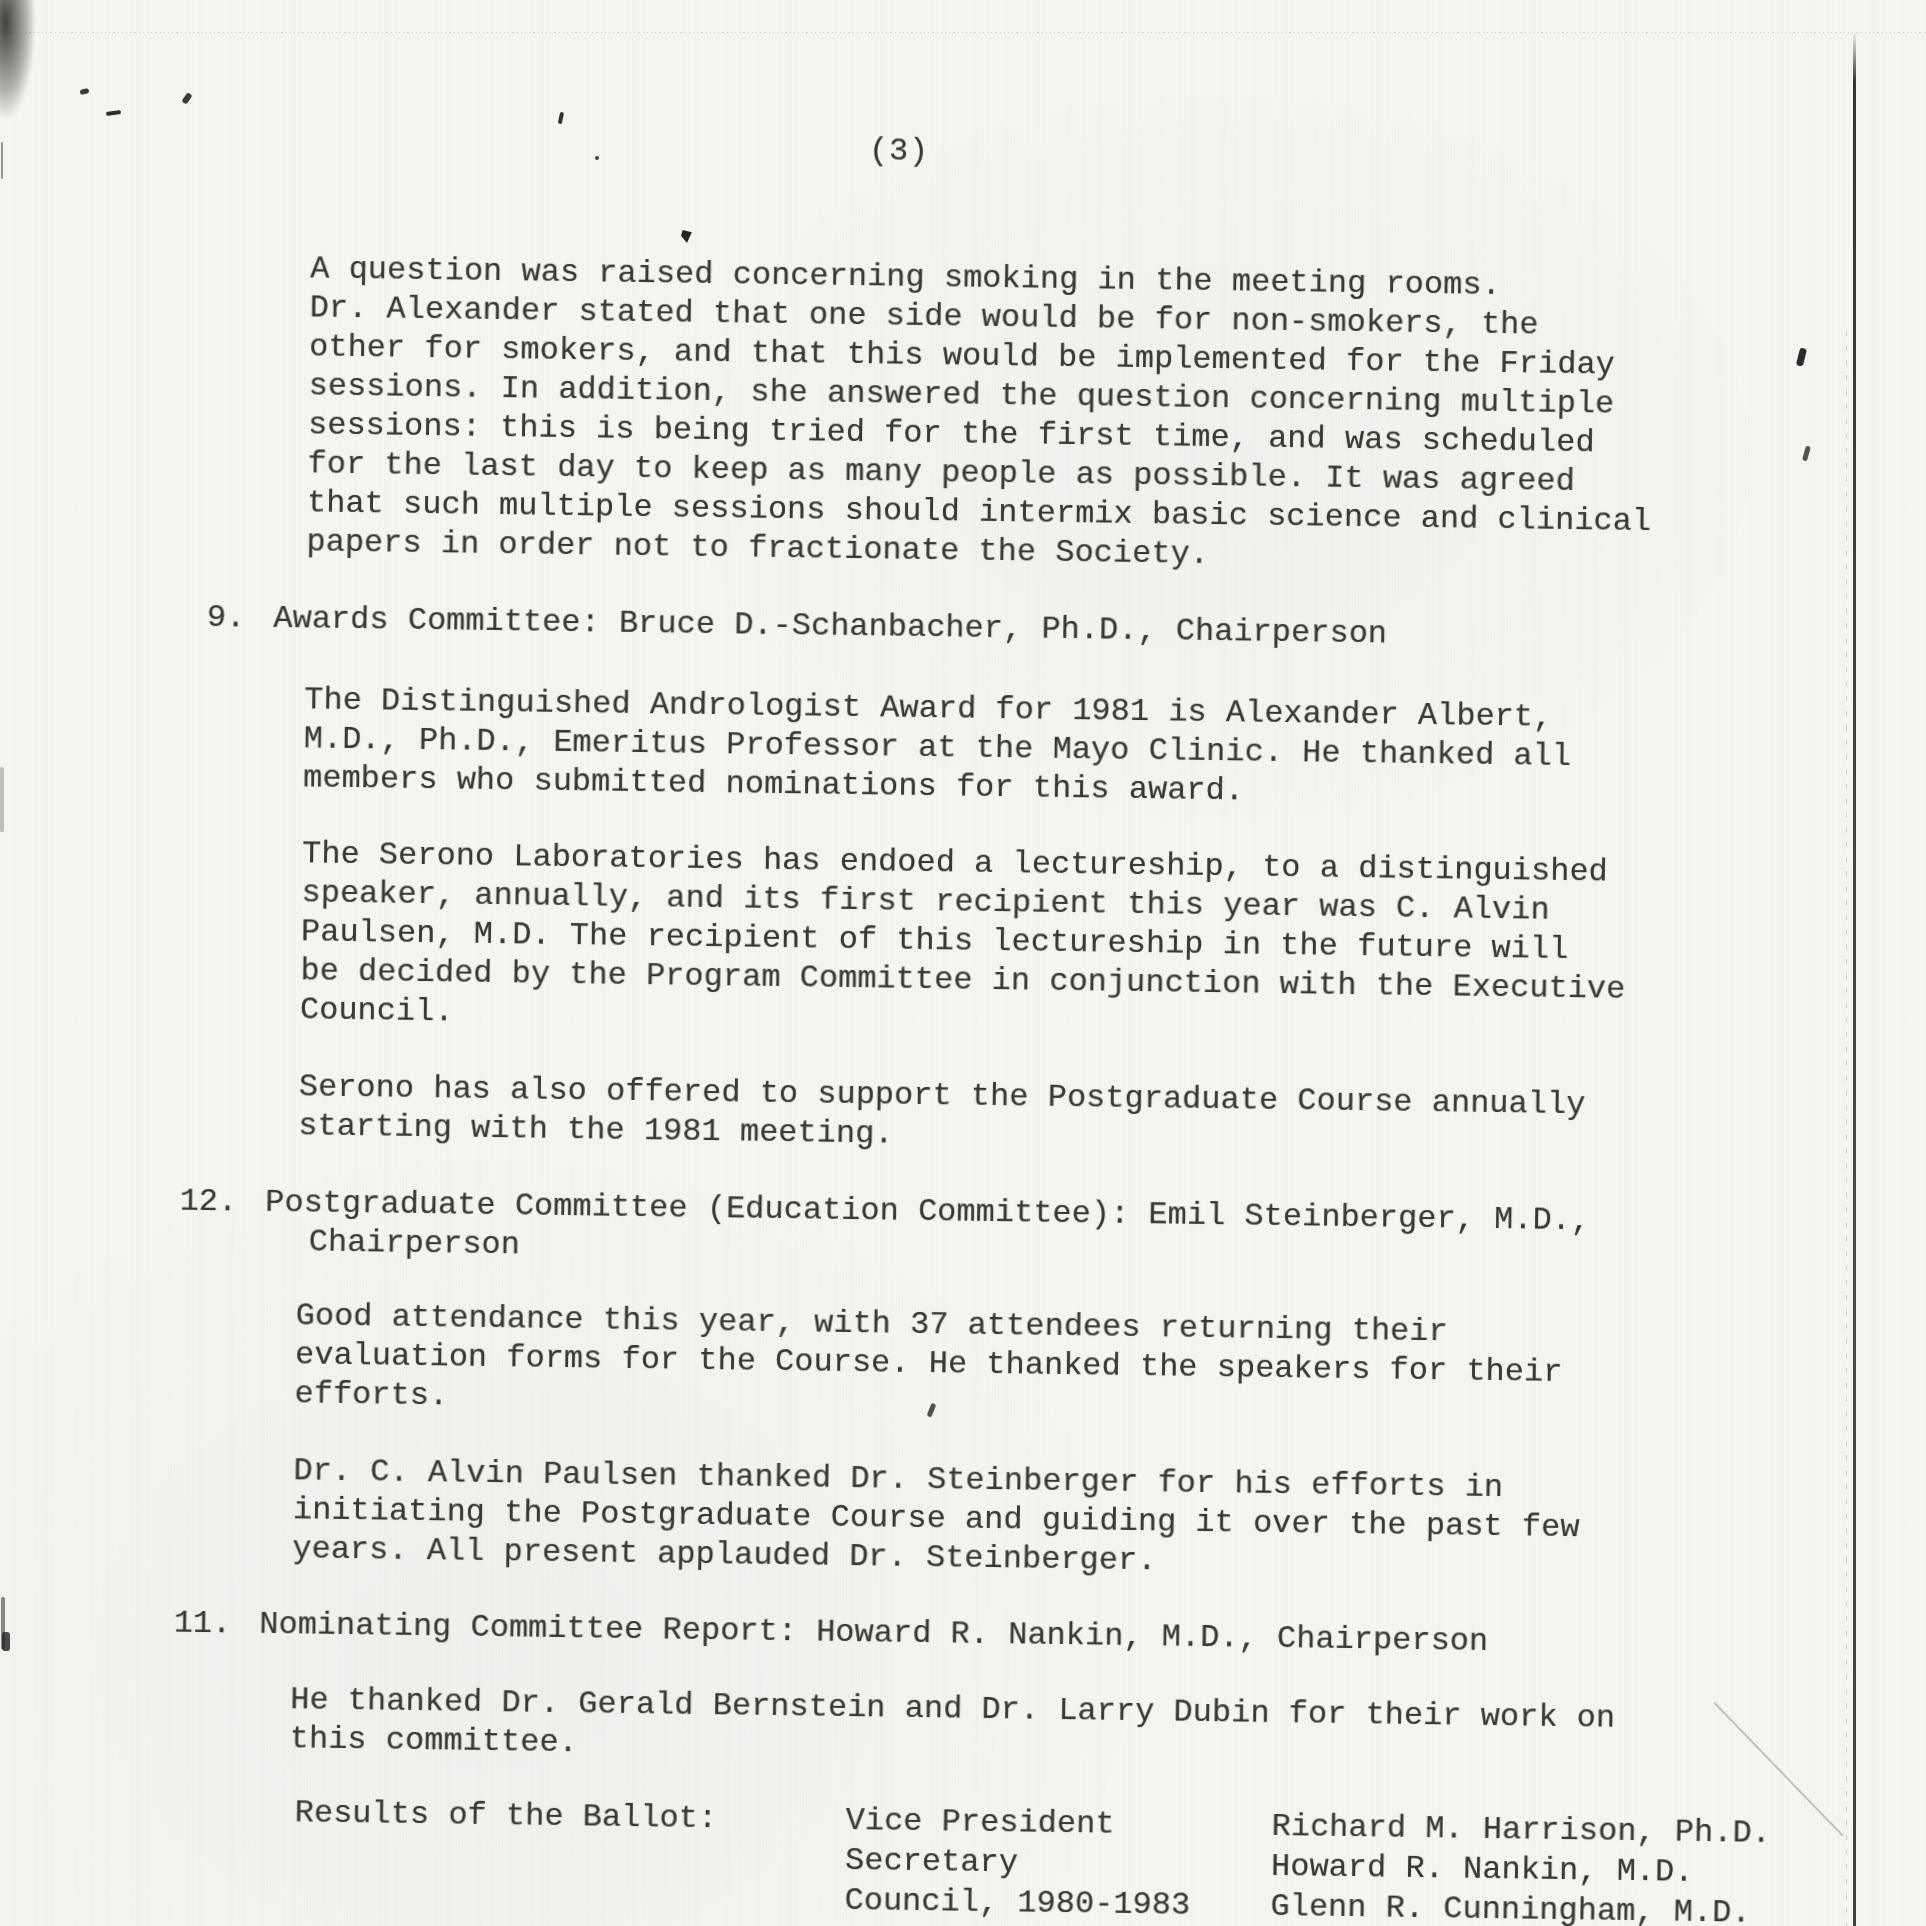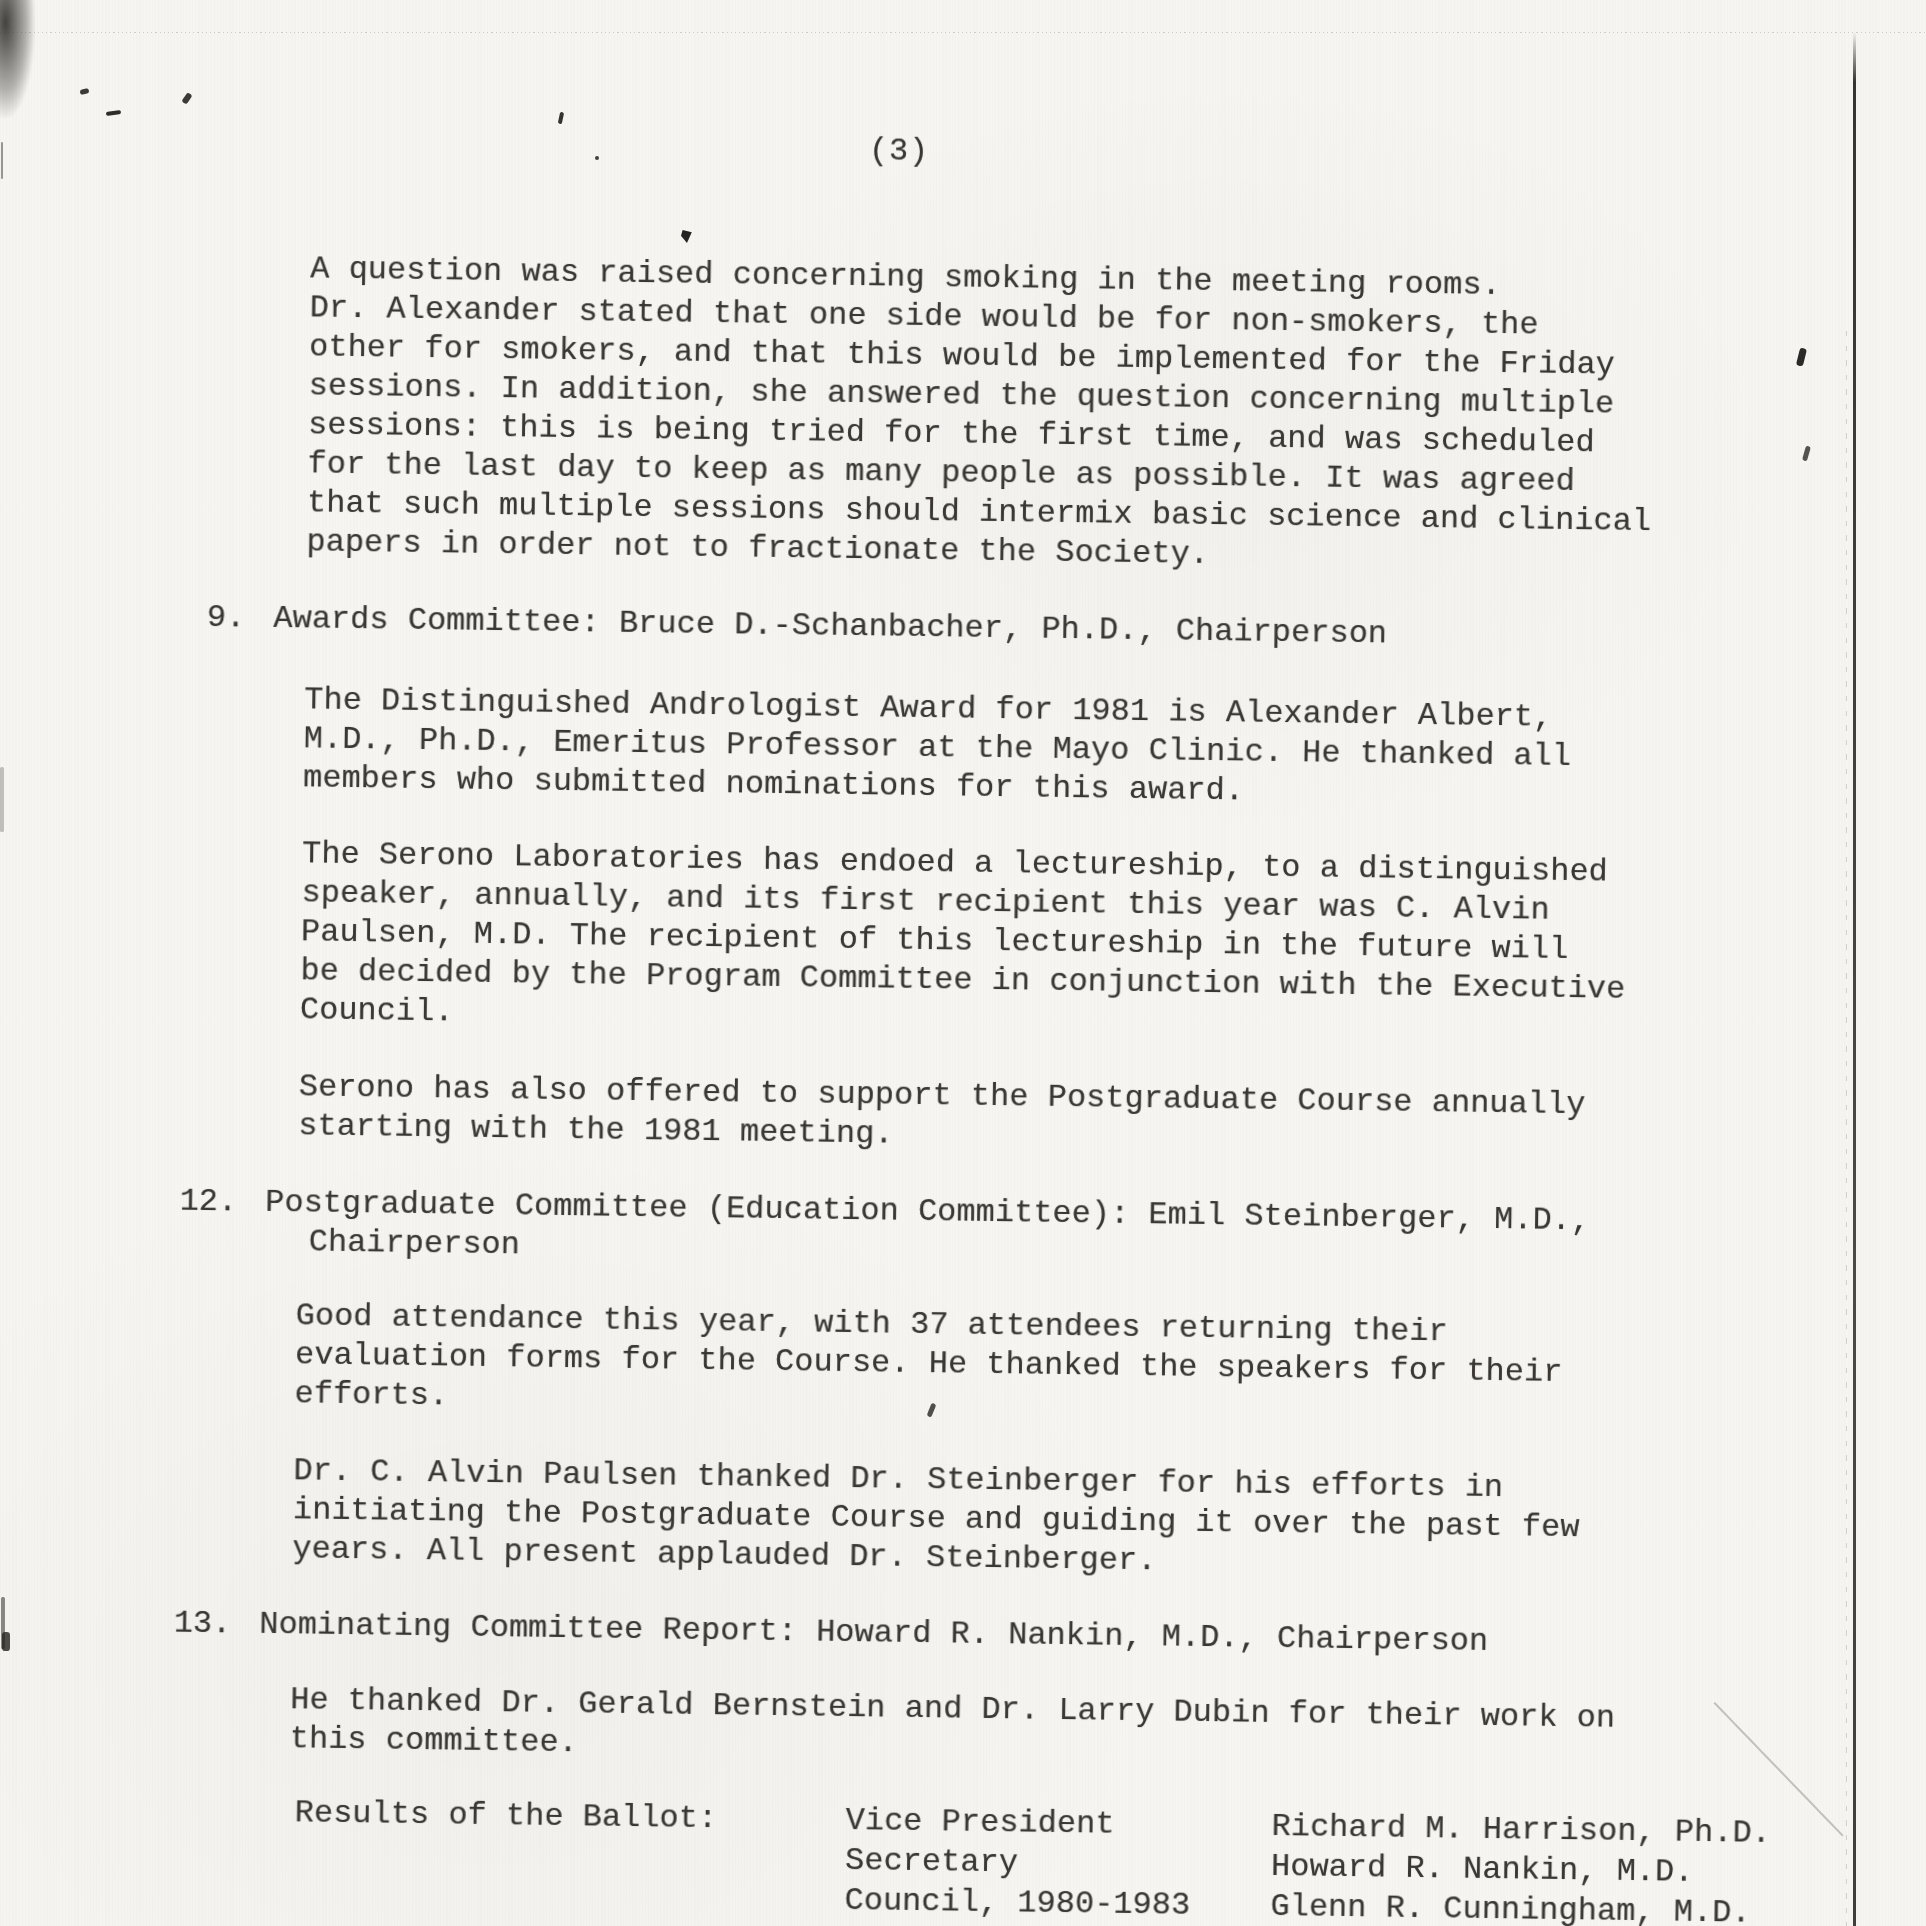--- a/index.html
+++ b/index.html
@@ -117,21 +117,21 @@
       </div>
 
     <div class="block" style="left:314px;top:1447px">
 
     <div class="tline">Dr. C. Alvin Paulsen thanked Dr. Steinberger for his efforts in</div>
         <div class="tline">initiating the Postgraduate Course and guiding it over the past few</div>
         <div class="tline">years. All present applauded Dr. Steinberger.</div>
       </div>
 
     <div class="block" style="left:193px;top:1601px">
-      <div class="tline"><span class="inum">13.</span><span>Nominating Committee Report: Howard R. Nankin, M.D., Chairperson</span></div>
+      <div class="tline"><span class="inum">11.</span><span>Nominating Committee Report: Howard R. Nankin, M.D., Chairperson</span></div>
     </div>
 
     <div class="block" style="left:314px;top:1676px">
 
     <div class="tline">He thanked Dr. Gerald Bernstein and Dr. Larry Dubin for their work on</div>
         <div class="tline">this committee.</div>
       </div>
 
     <div class="block tline" style="left:320px;top:1789px">Results of the Ballot:</div>
 

